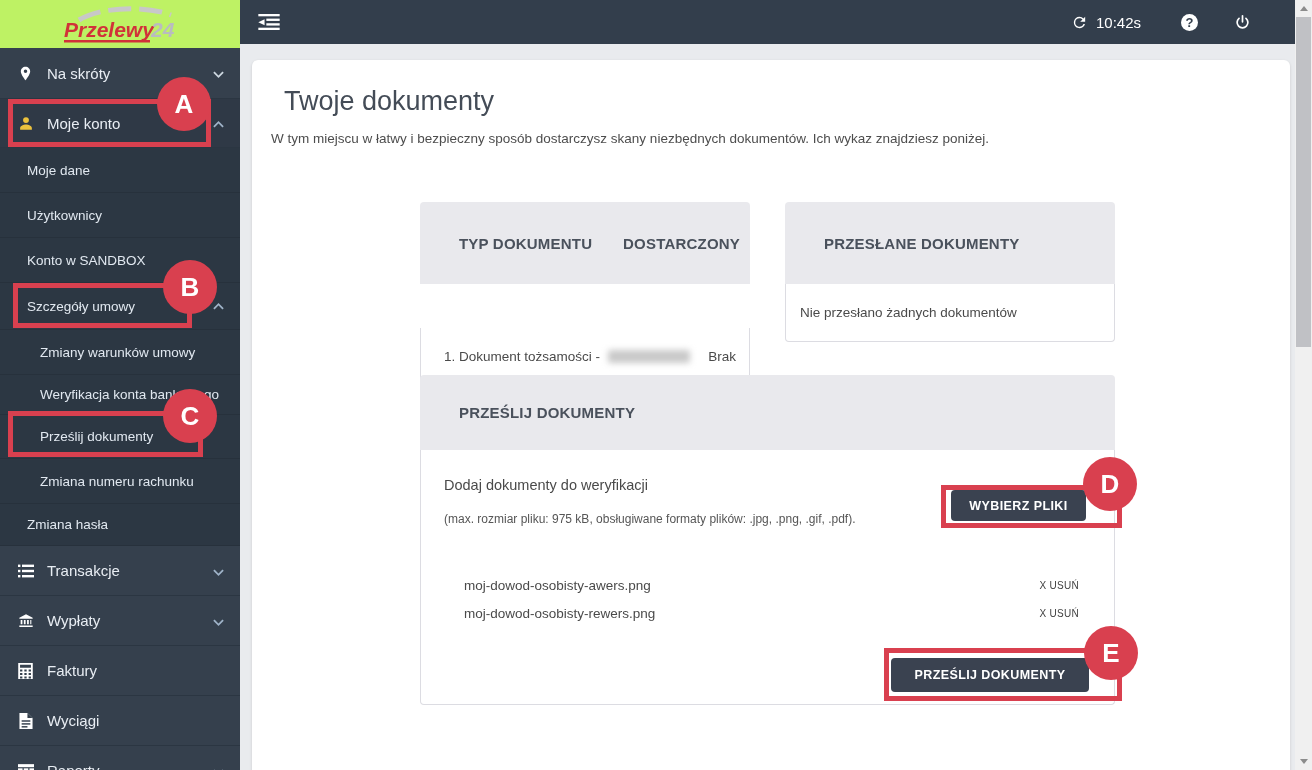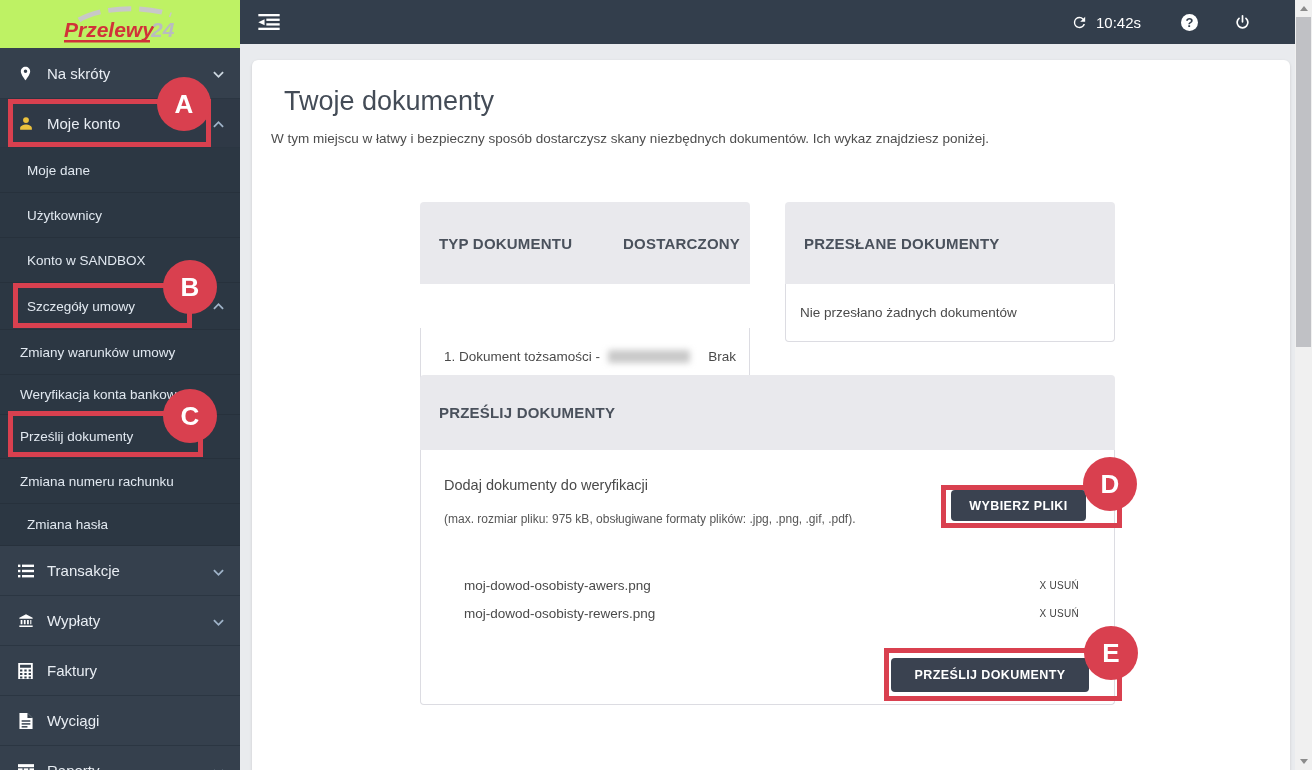--- a/index.html
+++ b/index.html
@@ -14,21 +14,21 @@
     justify-content:center; }
   .nav-row { position:relative; display:flex; align-items:center; color:#e8edf3;
     cursor:pointer; }
   .nav-main { height:50px; background:#35404d; border-bottom:1px solid #2b3642;
     padding-left:17px; font-size:15px; }
   .nav-main .mi { width:17px; height:17px; margin-right:13px; flex:0 0 17px;
     display:flex; align-items:center; justify-content:center; }
   .nav-sub1, .nav-sub2 { background:#2c3743; border-bottom:1px solid #27313c;
     font-size:13.5px; color:#e1e8f0; }
   .nav-sub1 { padding-left:27px; }
-  .nav-sub2 { padding-left:20px;text-align:center; }
+  .nav-sub2 { padding-left:40px;text-align:center; }
   .chev { position:absolute; right:16px; top:50%; transform:translateY(-50%); }
   .active-main { background:#2f3946; }
 
   
   #topbar { position:absolute; left:240px; top:0; width:1055px; height:44px;
     background:#333e4c; z-index:1; display:flex; align-items:center; }
   #toggle-btn { margin-left:18px; cursor:pointer; display:flex; }
   #topbar-right { margin-left:auto; display:flex; align-items:center; gap:0;
     margin-right:44px; }
   #refresh-wrap { display:flex; align-items:center; cursor:pointer; }
@@ -54,21 +54,21 @@
   
   #panel { position:absolute; left:252px; top:60px; width:1038px; height:724px;
     background:#ffffff; border-radius:6px; box-shadow:0 1px 3px rgba(0,0,0,.14); }
   #page-title { position:absolute; left:32px; top:26px; font-size:27px;
     font-weight:300; color:#444c57; }
   #page-intro { position:absolute; left:19px; top:71px; font-size:13.5px;
     color:#4d4d4d; }
 
   .card { position:absolute; border-radius:4px; }
   .card-header { background:#e9e9ed; border-radius:4px 4px 0 0; display:flex;
-    align-items:center; padding:0 10px 0 19px; font-size:15px; font-weight:bold;
+    align-items:center; padding:0 10px 0 39px; font-size:15px; font-weight:bold;
     color:#4a515c; letter-spacing:.2px; }
   .card-body { background:#ffffff; border:1px solid #dcdce2; border-top:none;
     border-radius:0 0 4px 4px; font-size:13.5px; color:#4a4a4a; }
 
   #card-types { left:168px; top:142px; width:330px; }
   #card-types .card-header { height:82px; justify-content:space-between; }
   #card-types .card-body { height:58px; display:flex; align-items:center;
     padding:0 13px 0 23px;margin-top:44px; }
   #redacted { display:inline-block; width:82px; height:13px; background:#c9c9c9;
     border-radius:2px; filter:blur(3px); margin-left:8px; }

